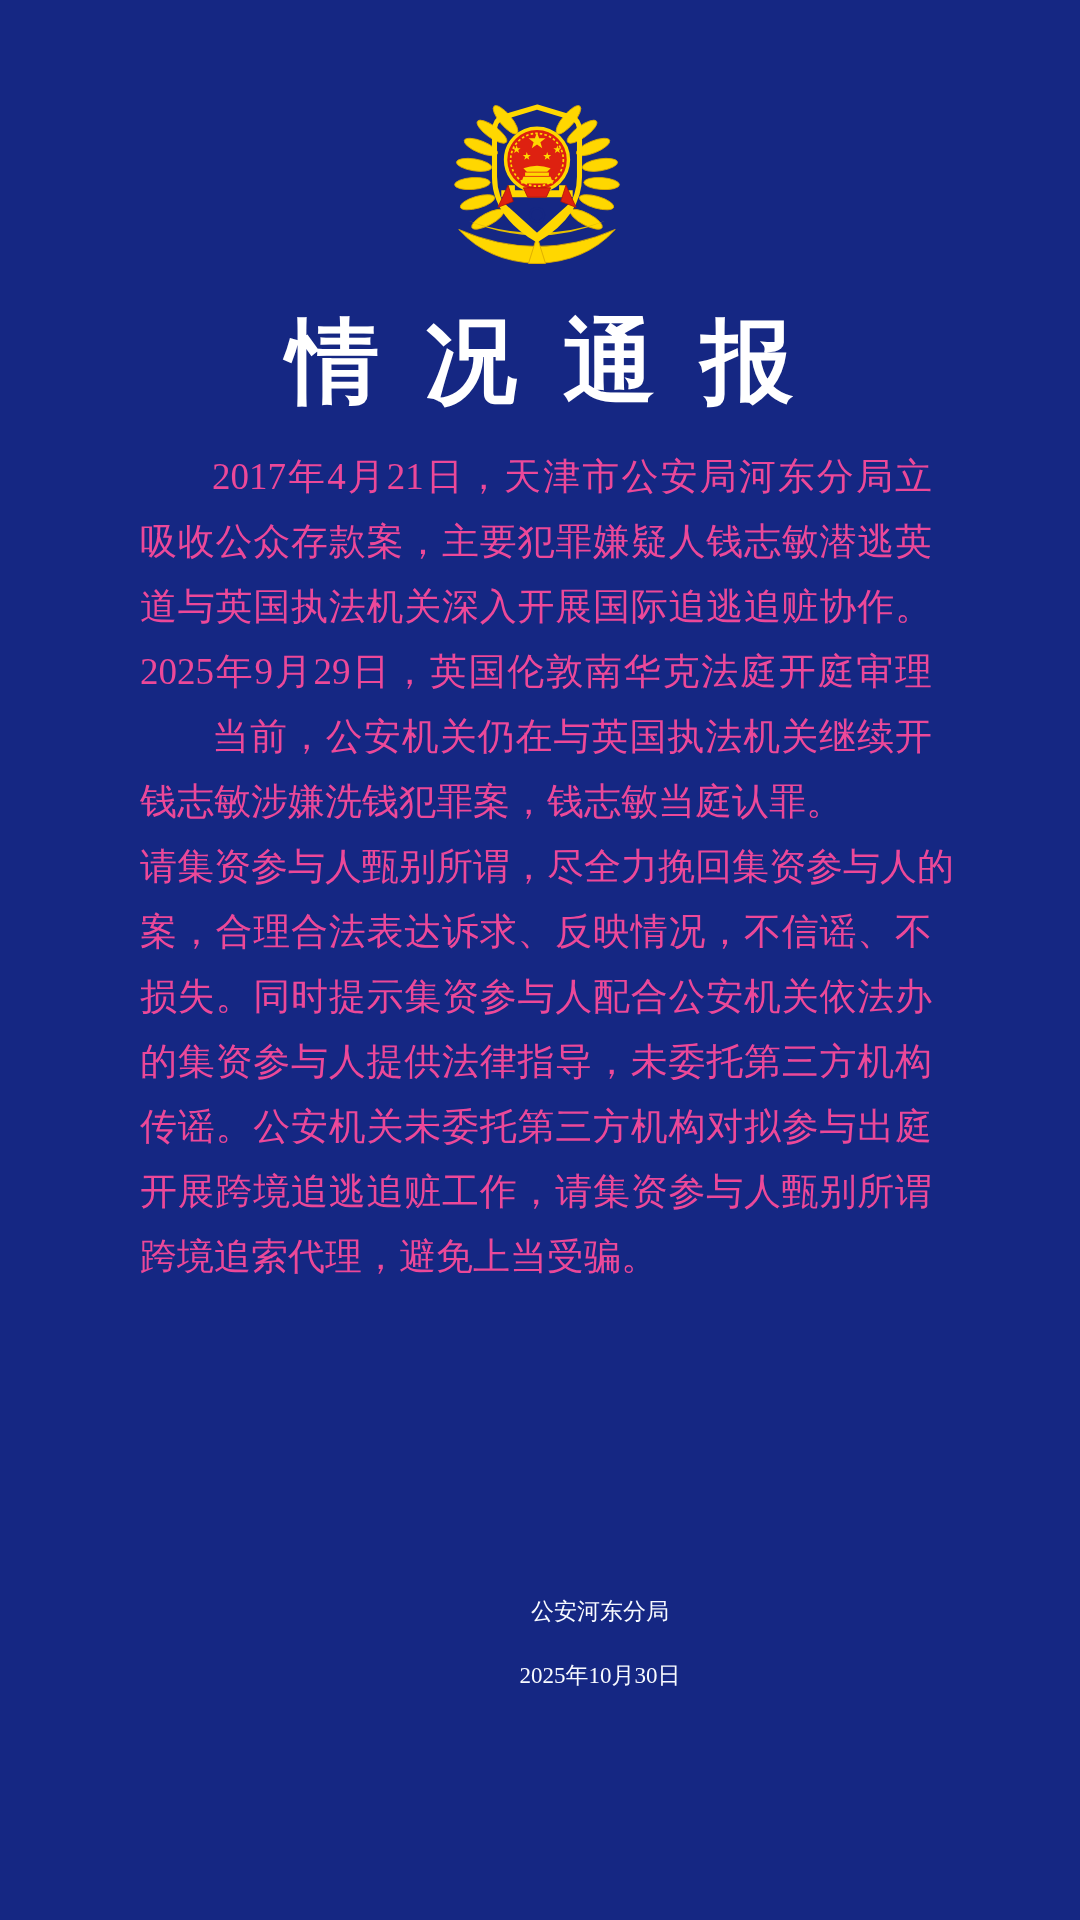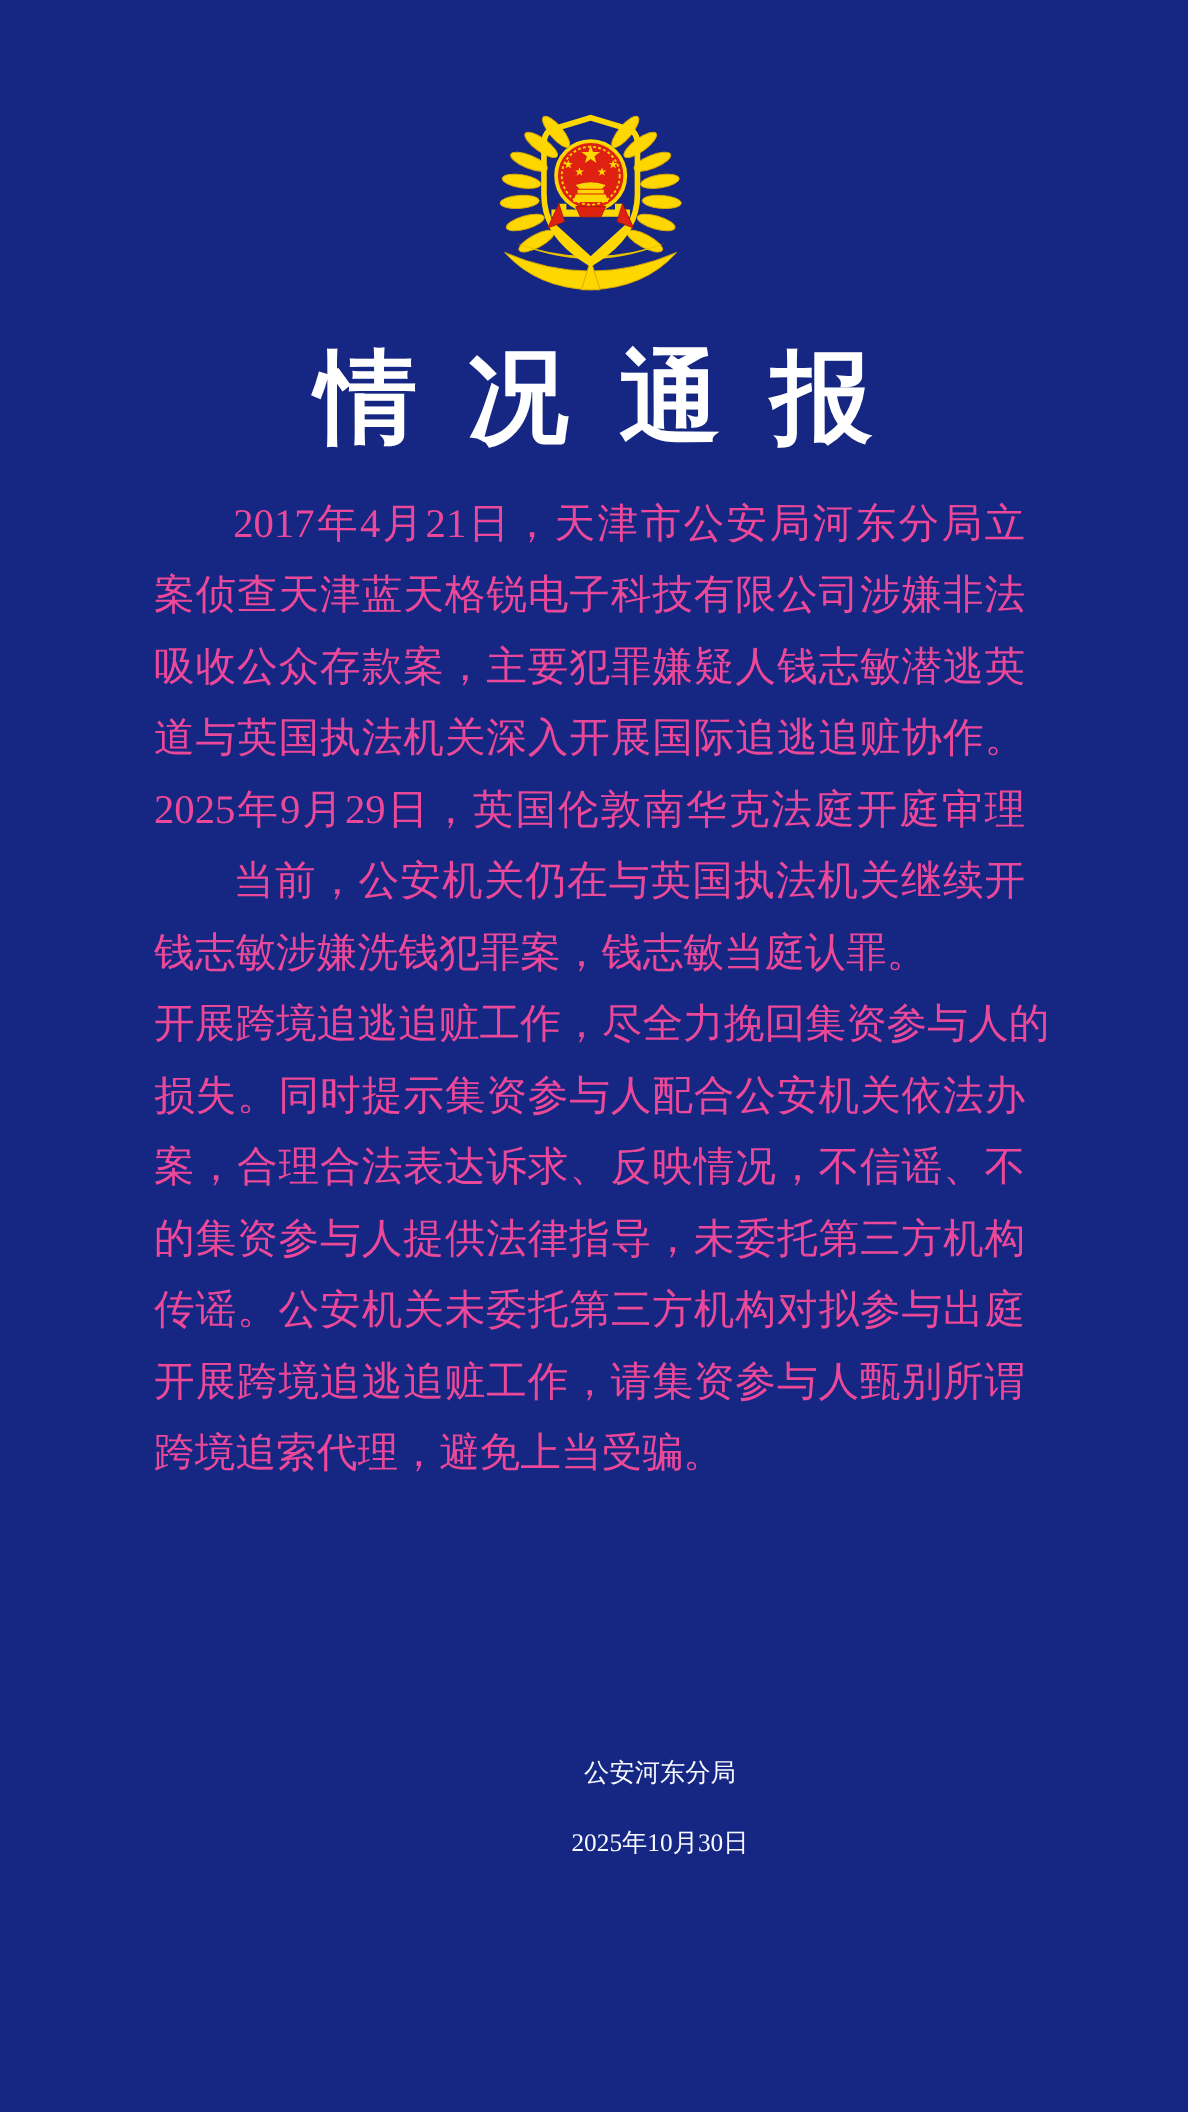--- a/index.html
+++ b/index.html
@@ -110,29 +110,28 @@
     <path d="M134,108 L146,134 L128,127 Z" fill="#de2110" stroke="#b01505" stroke-width="1"></path>
     <path d="M84,111 L116,111 L111,122 L89,122 Z" fill="#de2110" stroke="#b01505" stroke-width="1"></path>
   </svg>
 
   <div class="title">
     <span>情况通报</span>
   </div>
 
   <div class="body-text">
       <div class="line para-start">2017年4月21日，天津市公安局河东分局立</div>
-      <div class="line">案侦查天津蓝天格锐电子科技有限公司涉嫌非法</div>
       <div class="line">吸收公众存款案，主要犯罪嫌疑人钱志敏潜逃英</div>
       <div class="line">道与英国执法机关深入开展国际追逃追赃协作。</div>
       <div class="line">2025年9月29日，英国伦敦南华克法庭开庭审理</div>
       <div class="line para-start">当前，公安机关仍在与英国执法机关继续开</div>
       <div class="line para-end">钱志敏涉嫌洗钱犯罪案，钱志敏当庭认罪。</div>
-      <div class="line">开展跨境追逃追赃工作，尽全力挽回集资参与人的</div>
+      <div class="line">请集资参与人甄别所谓，尽全力挽回集资参与人的</div>
+      <div class="line">案，合理合法表达诉求、反映情况，不信谣、不</div>
       <div class="line">损失。同时提示集资参与人配合公安机关依法办</div>
-      <div class="line">案，合理合法表达诉求、反映情况，不信谣、不</div>
       <div class="line">的集资参与人提供法律指导，未委托第三方机构</div>
       <div class="line">传谣。公安机关未委托第三方机构对拟参与出庭</div>
       <div class="line">开展跨境追逃追赃工作，请集资参与人甄别所谓</div>
       <div class="line para-end">跨境追索代理，避免上当受骗。</div>
     </div>
 
   <div class="signature">
     <div>公安河东分局</div>
     <div>2025年10月30日</div>
   </div>

